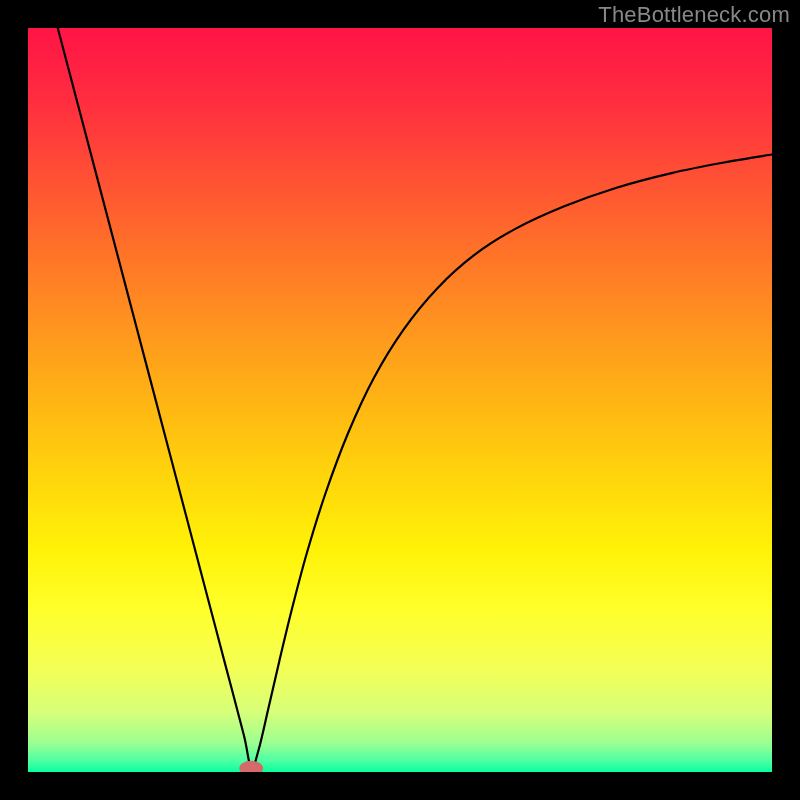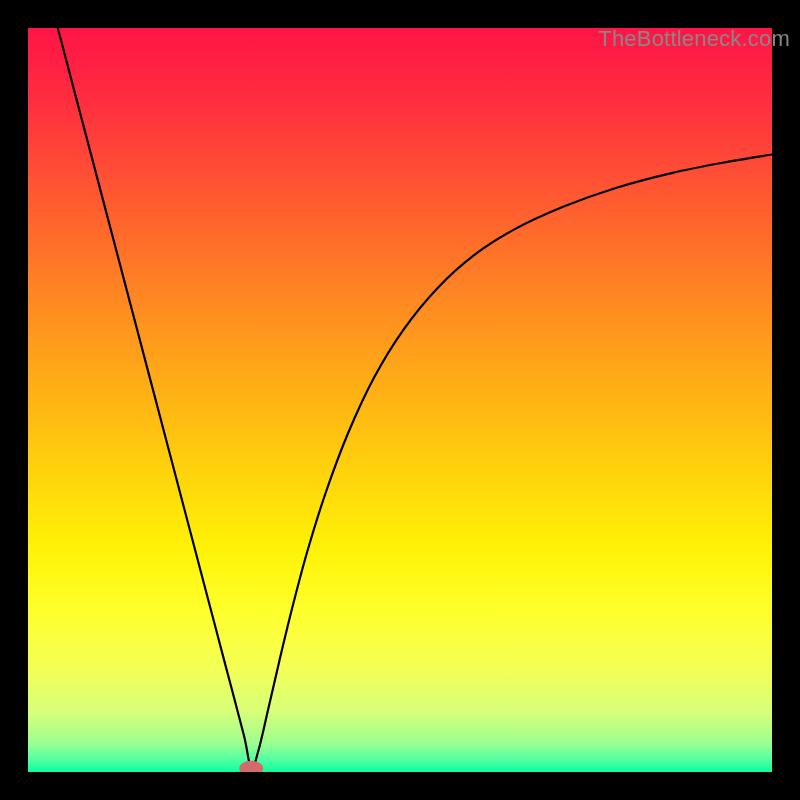--- a/index.html
+++ b/index.html
@@ -19,21 +19,20 @@
   }
   .watermark {
     position: absolute;
     top: 2px;
     right: 10px;
     color: #888;
     font-size: 22px;
     font-weight: 500;
     letter-spacing: 0.2px;
     z-index: 10;
-    margin-top: 24px;
   }
   .plot-frame {
     position: absolute;
     left: 28px;
     top: 28px;
     width: 744px;
     height: 744px;
     background: #000;
   }
   svg {

